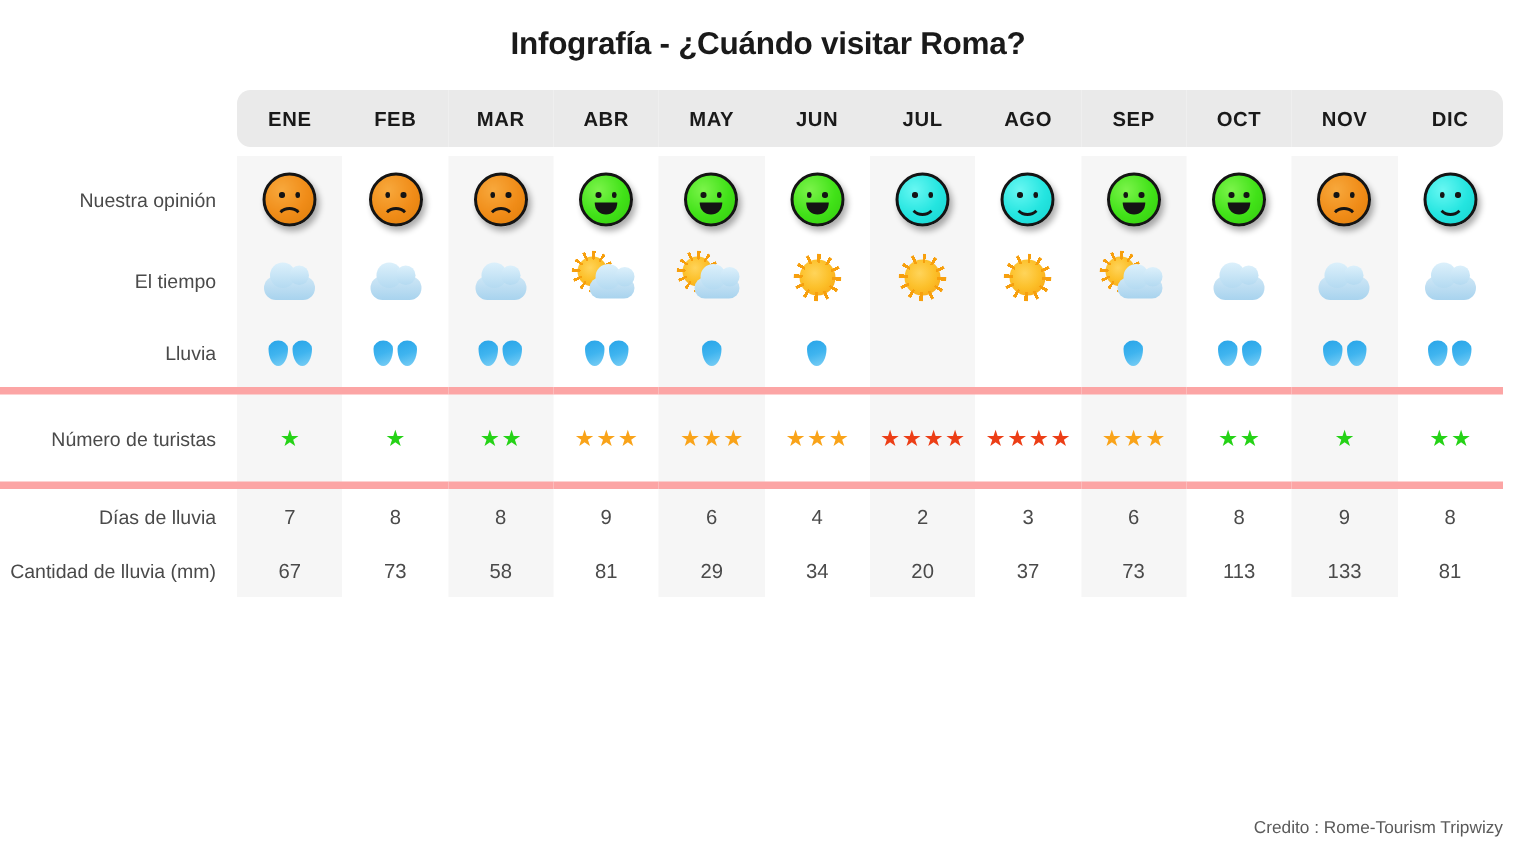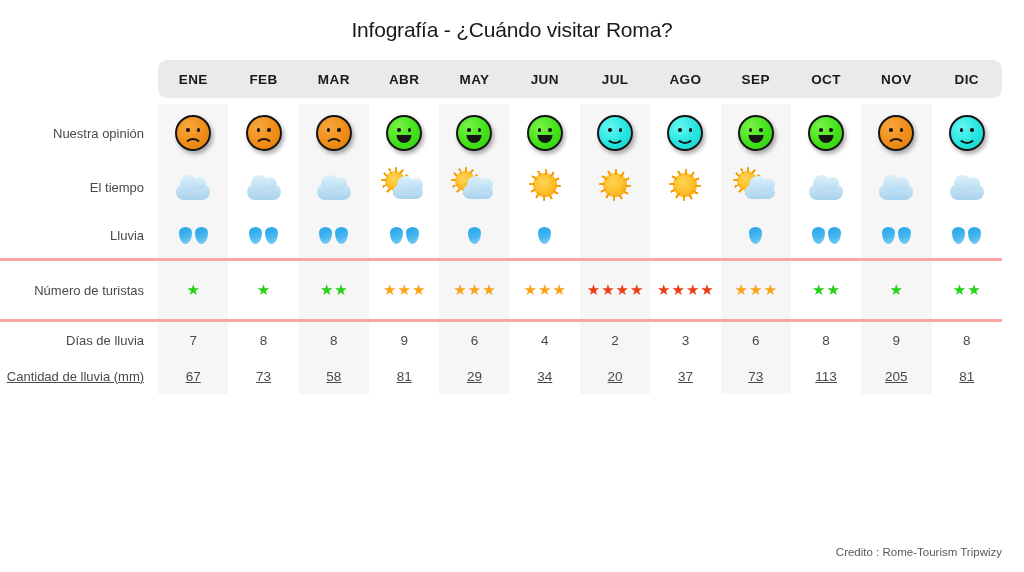--- a/index.html
+++ b/index.html
@@ -11,21 +11,21 @@
     width: 1024px;
     height: 572px;
     font-family: "Liberation Sans", sans-serif;
     color: #3a3a3a;
     overflow: hidden;
     position: relative;
   }
   #page-title {
     text-align: center;
     font-size: 21px;
-    font-weight: normal;
+    font-weight: bold;
     color: #1a1a1a;
     letter-spacing: -0.2px;
     padding-top: 18px;
     height: 28px;
     box-sizing: border-box;
   }
   #infographic {
     position: absolute;
     left: 0;
     top: 60px;
@@ -69,31 +69,31 @@
     color: #4a4a4a;
     white-space: nowrap;
   }
   td.cell {
     text-align: center;
     vertical-align: middle;
     font-size: 13.5px;
     color: #4a4a4a;
   }
   td.cell.shade { background: #f6f6f6; }
-  tr.group-top td.cell, tr.group-top td.rowlabel { border-top: 3px solid #fca5a5; }
+  tr.group-top td.cell, tr.group-top td.rowlabel { border-top: 5px solid #fca5a5; }
 
   
   tr.r-opinion td { height: 56px; }
   tr.r-weather td { height: 48px; }
   tr.r-rain td    { height: 44px; }
   tr.r-stars td   { height: 56px; }
   tr.r-tmax td    { height: 34px; }
   tr.r-tmin td    { height: 34px; }
   tr.r-raindays td{ height: 34px; }
-  tr.r-rainamt td { height: 34px; text-decoration: underline; }
+  tr.r-rainamt td { height: 34px; }
 
   
   .face {
     width: 36px; height: 36px;
     border-radius: 50%;
     display: inline-block;
     position: relative;
     border: 2.5px solid #141414;
     box-sizing: border-box;
     box-shadow: 2px 3px 4px rgba(0,0,0,0.33);
@@ -347,20 +347,20 @@
           <td class="cell shade">67</td>
           <td class="cell">73</td>
           <td class="cell shade">58</td>
           <td class="cell">81</td>
           <td class="cell shade">29</td>
           <td class="cell">34</td>
           <td class="cell shade">20</td>
           <td class="cell">37</td>
           <td class="cell shade">73</td>
           <td class="cell">113</td>
-          <td class="cell shade">205</td>
+          <td class="cell shade">133</td>
           <td class="cell">81</td>
         </tr>
       </tbody>
   </table>
 </div>
 
 <div id="credit">Credito : Rome-Tourism Tripwizy</div>
 
 </body></html>

